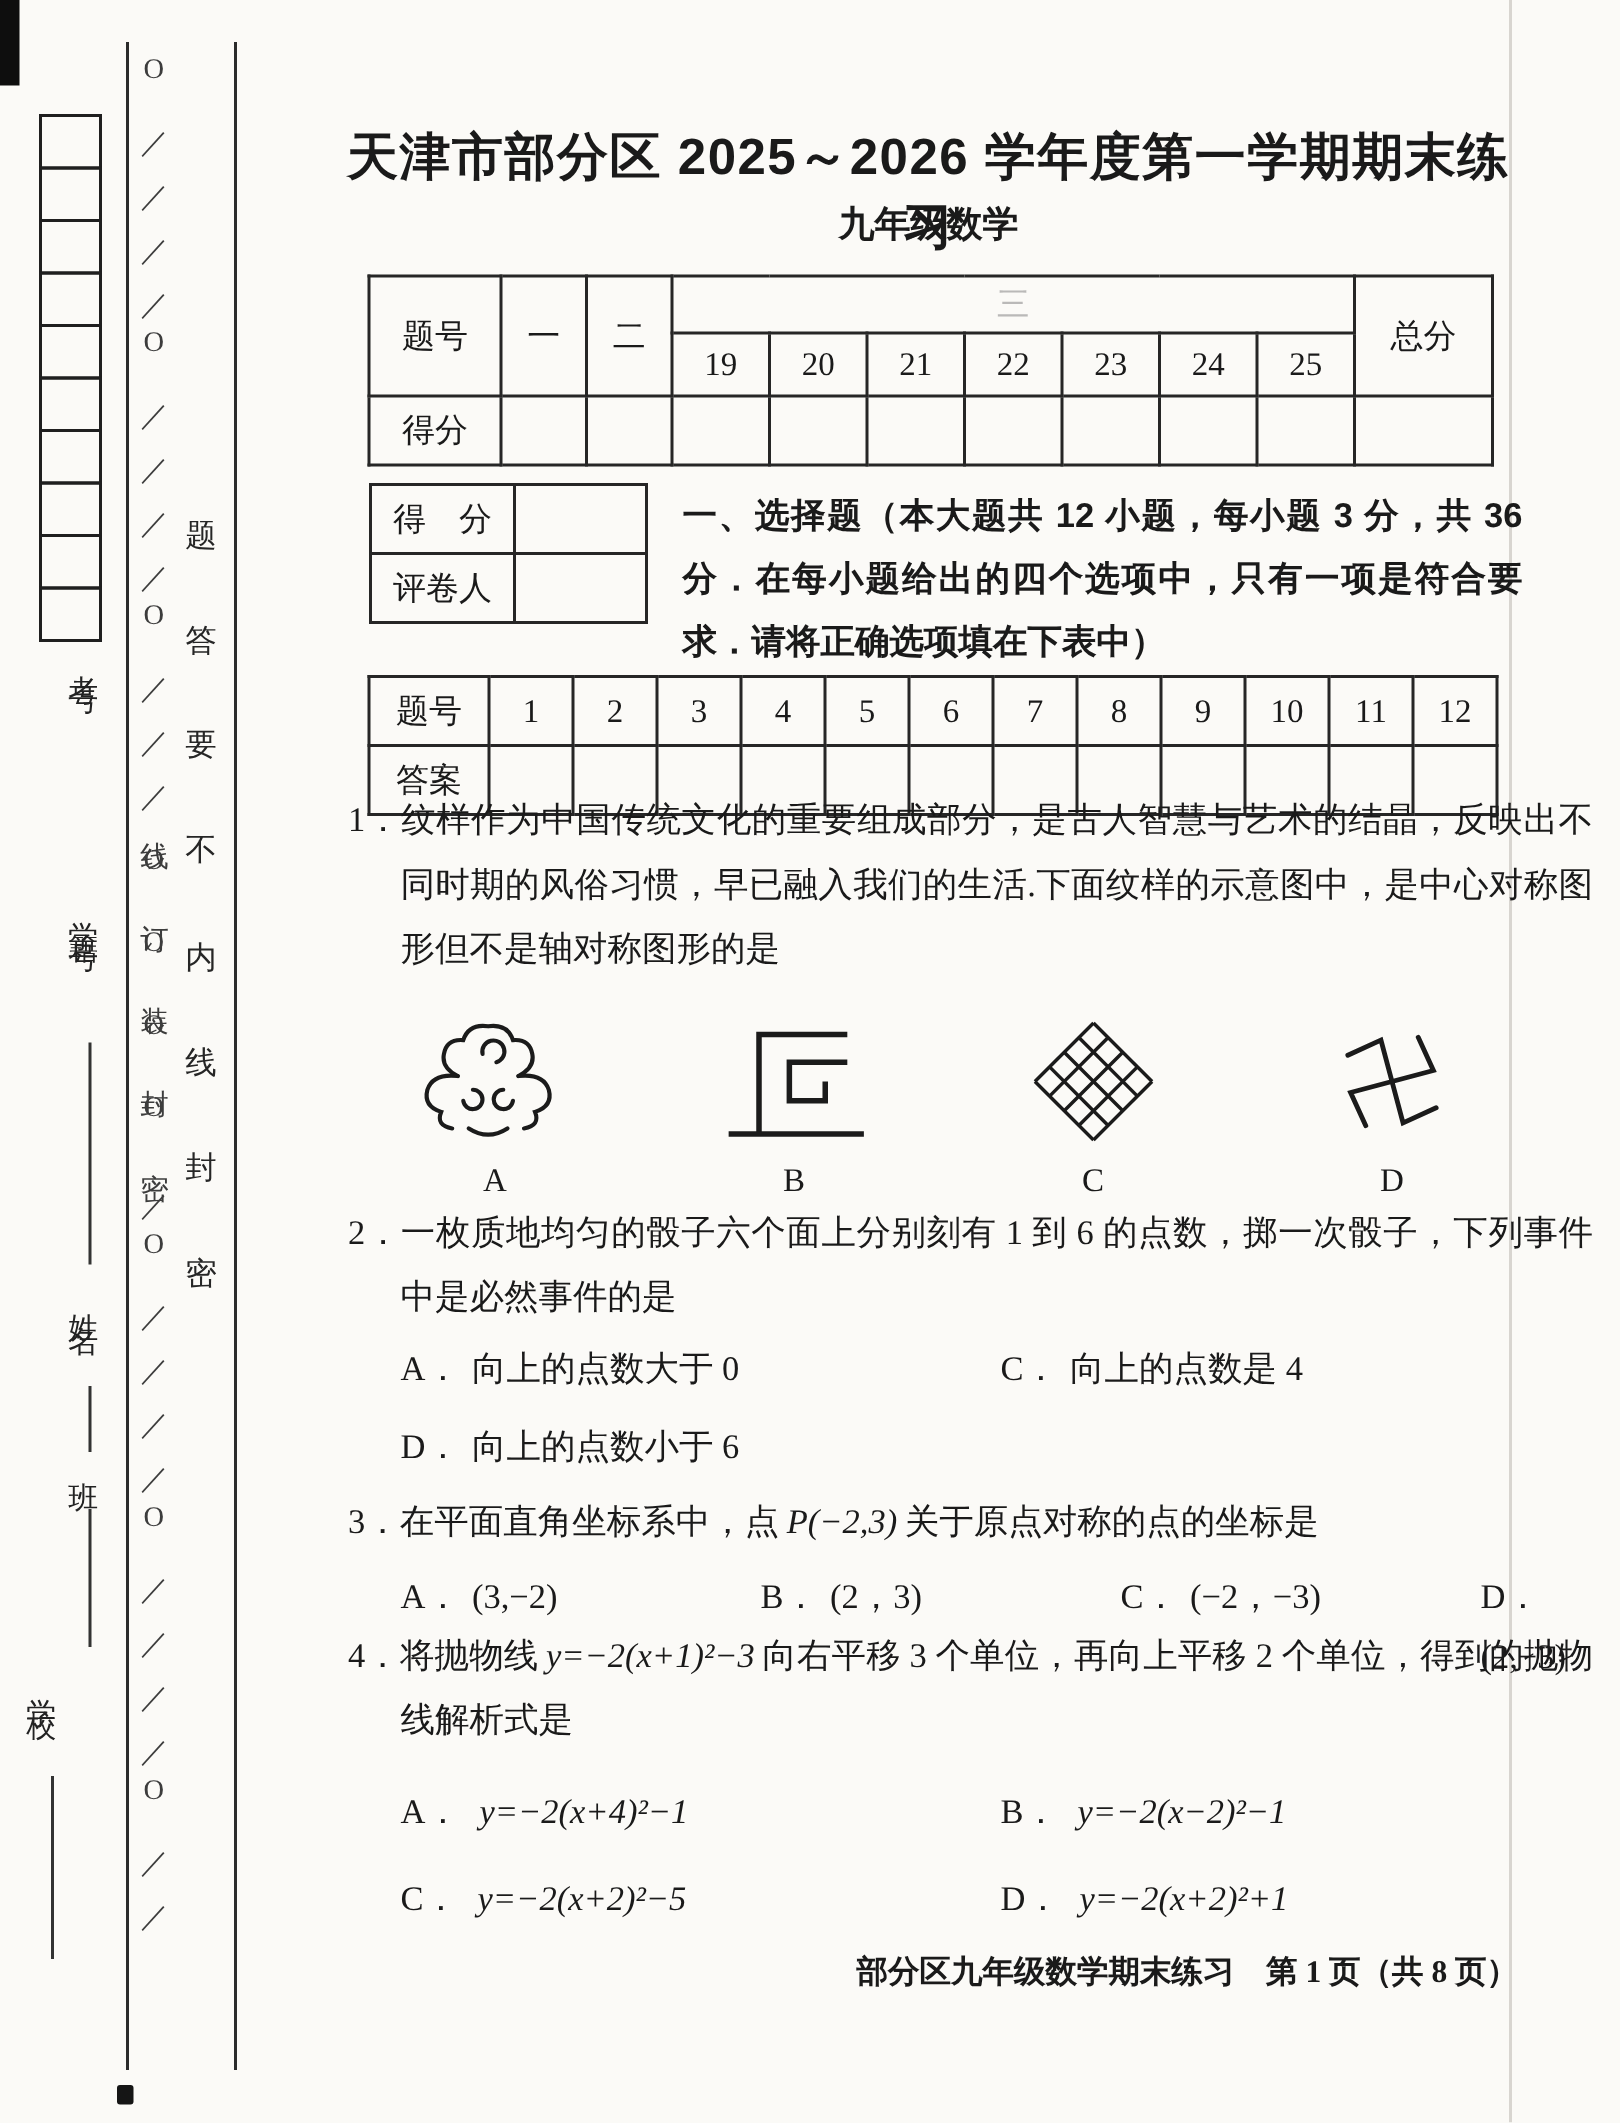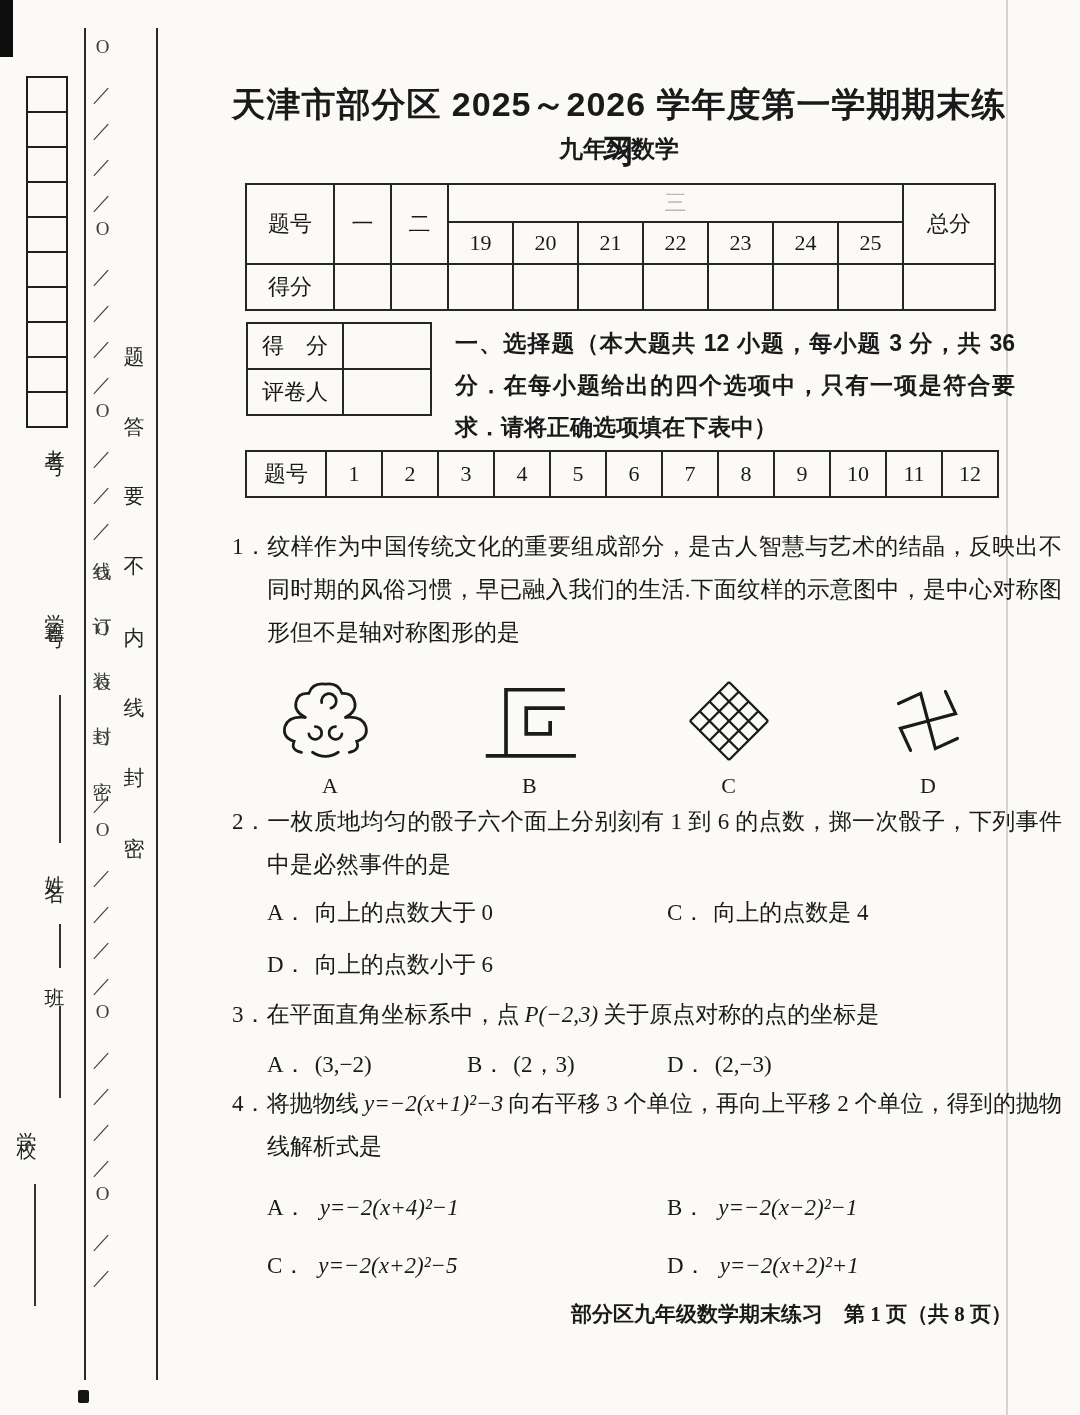--- a/index.html
+++ b/index.html
@@ -61,21 +61,21 @@
   .m{font-style:italic;margin:0 5px;white-space:nowrap;}
 
   .figures{left:240px;top:675px;width:778px;display:flex;justify-content:space-between;
            padding:0 30px;box-sizing:border-box;}
   .fig{text-align:center;}
   .fig-label{font-size:22px;margin-top:2px;}
 
   .opts2{left:267px;top:893px;width:745px;display:grid;grid-template-columns:400px auto;
          row-gap:12px;font-size:23px;line-height:40px;}
   .opts3{left:267px;top:1045px;width:745px;display:grid;grid-template-columns:200px 200px 200px auto;
-         font-size:23px;line-height:40px;}
+         font-size:23px;line-height:40px;gap:40px;}
   .opts4{left:267px;top:1188px;width:745px;display:grid;grid-template-columns:400px auto;
          row-gap:18px;font-size:23px;line-height:40px;}
   .opt-label{margin-right:8px;}
 
   .footer{left:240px;top:1300px;width:772px;text-align:right;font-size:21px;font-weight:bold;}
 </style>
 </head>
 <body>
 
 <div>
@@ -205,20 +205,35 @@
       <td>3</td>
       <td>4</td>
       <td>5</td>
       <td>6</td>
       <td>7</td>
       <td>8</td>
       <td>9</td>
       <td>10</td>
       <td>11</td>
       <td>12</td>
+    </tr>
+    <tr>
+      <td>答案</td>
+      <td></td>
+      <td></td>
+      <td></td>
+      <td></td>
+      <td></td>
+      <td></td>
+      <td></td>
+      <td></td>
+      <td></td>
+      <td></td>
+      <td></td>
+      <td></td>
     </tr>
   </tbody>
     </table>
 
   <div class="abs q q1">
     <span>1．</span><span>纹样作为中国传统文化的重要组成部分，是古人智慧与艺术的结晶，反映出不同时期的风俗习惯，早已融入我们的生活.下面纹样的示意图中，是中心对称图形但不是轴对称图形的是</span>
   </div>
 
   <div class="abs figures">
     <div class="fig">
@@ -275,20 +290,21 @@
     <div><span class="opt-label">C．</span><span>向上的点数是 4</span></div>
     <div><span class="opt-label">D．</span><span>向上的点数小于 6</span></div>
   </div>
 
   <div class="abs q q3">
     <span>3．</span><span>在平面直角坐标系中，点</span><span class="m">P(−2,3)</span><span>关于原点对称的点的坐标是</span>
   </div>
   <div class="abs opts3">
     <div><span class="opt-label">A．</span><span>(3,−2)</span></div>
     <div><span class="opt-label">B．</span><span>(2，3)</span></div>
+    <div><span class="opt-label">C．</span><span>(−2，−3)</span></div>
     <div><span class="opt-label">D．</span><span>(2,−3)</span></div>
   </div>
 
   <div class="abs q q4">
     <span>4．</span><span>将抛物线</span><span class="m">y=−2(x+1)²−3</span><span>向右平移 3 个单位，再向上平移 2 个单位，得到的抛物线解析式是</span>
   </div>
   <div class="abs opts4">
     <div><span class="opt-label">A．</span><span class="m">y=−2(x+4)²−1</span></div>
     <div><span class="opt-label">B．</span><span class="m">y=−2(x−2)²−1</span></div>
     <div><span class="opt-label">C．</span><span class="m">y=−2(x+2)²−5</span></div>

